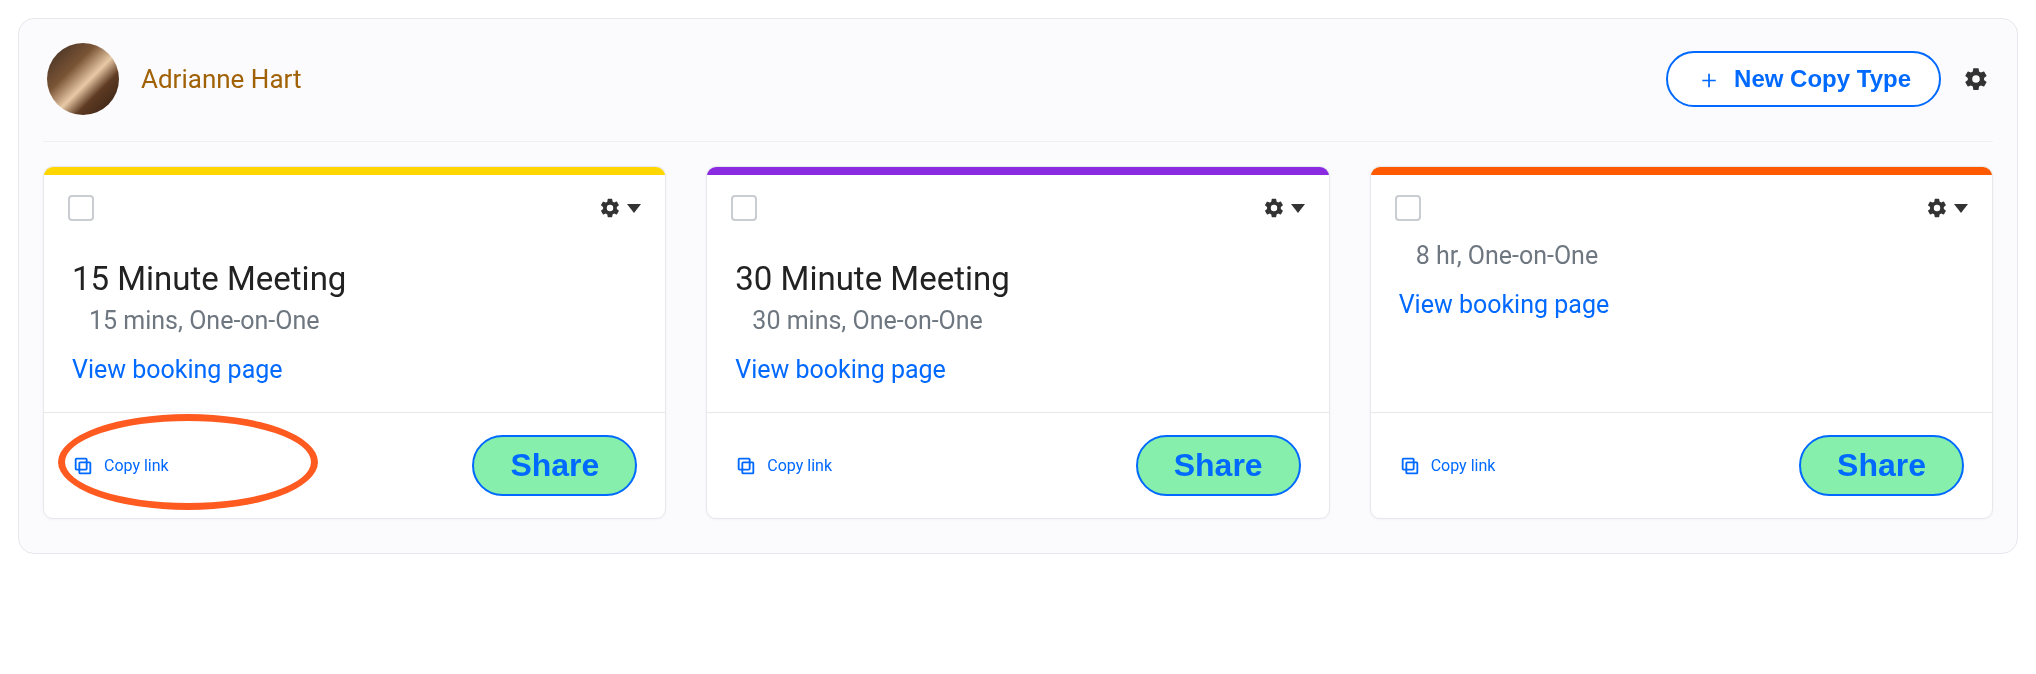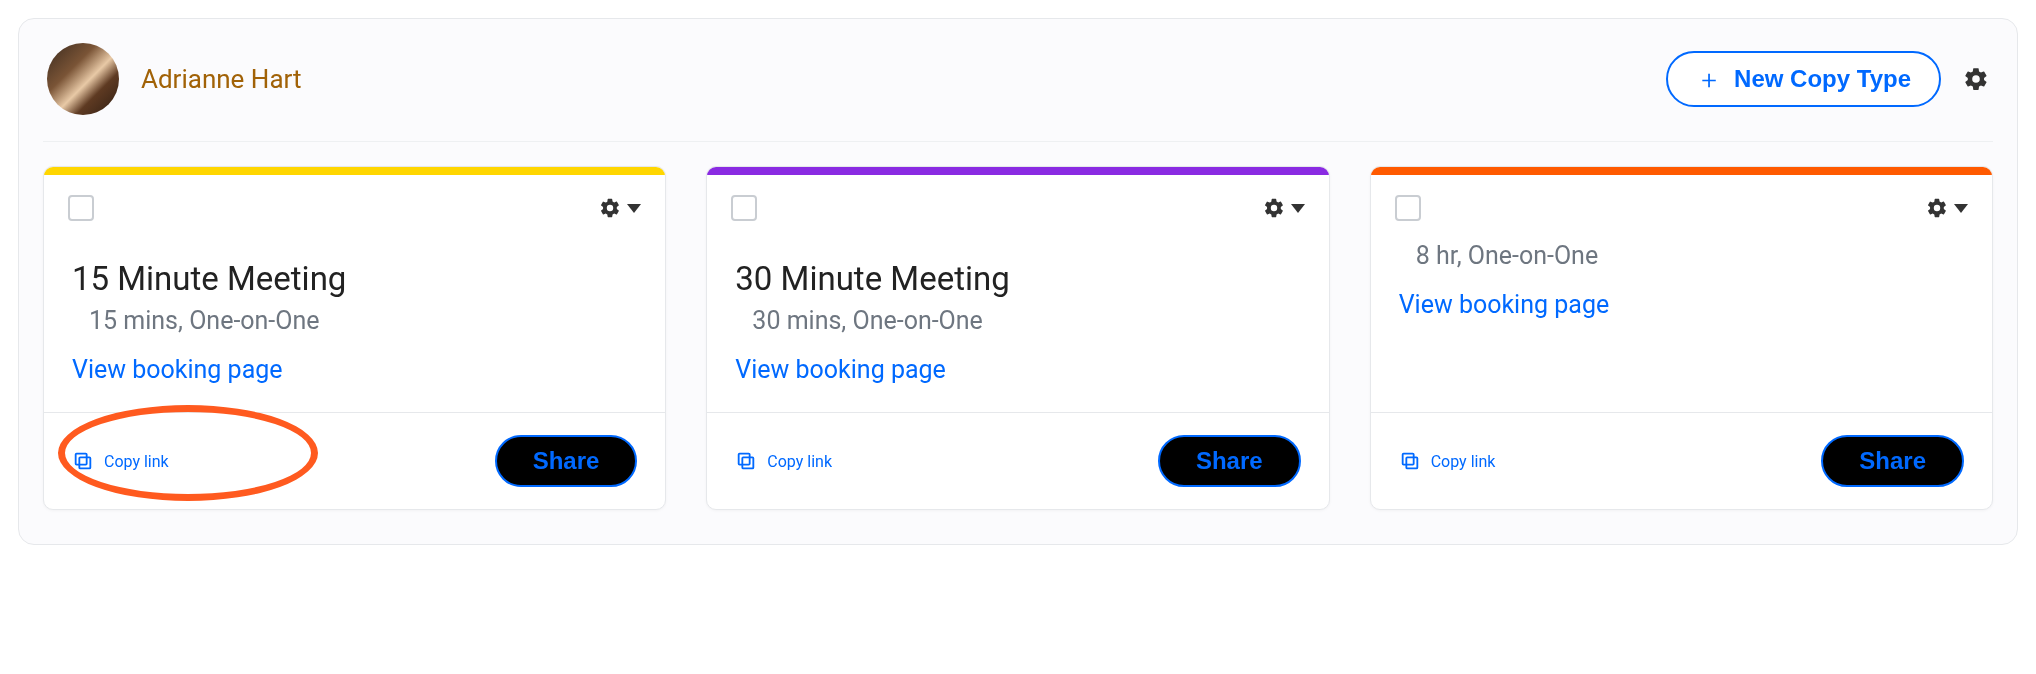--- a/index.html
+++ b/index.html
@@ -91,22 +91,22 @@
   .card-footer{
     border-top:1px solid var(--border);
     padding:22px 28px;
     display:flex;align-items:center;justify-content:space-between;
   }
   .copy-link{
     display:flex;align-items:center;gap:10px;
     color:var(--blue);font-size:16px;cursor:pointer;
   }
   .share-btn{
-    border:2px solid var(--blue);color:var(--blue);background:#000000;
-    border-radius:999px;padding:10px 36px;font-size:24px;font-weight:700;cursor:pointer;
+    border:2px solid var(--blue);color:var(--blue);background:#86efac;
+    border-radius:999px;padding:10px 36px;font-size:32px;font-weight:700;cursor:pointer;
   }
   
   .highlight{
     position:absolute;
     border:7px solid #ff5a1f;
     border-radius:50%;
     pointer-events:none;
   }
   
   svg.gear{width:26px;height:26px;fill:#333;}

